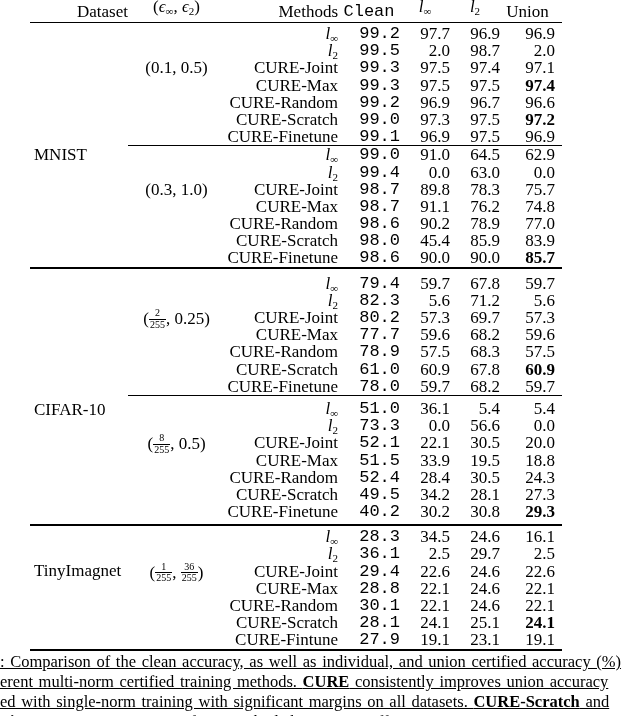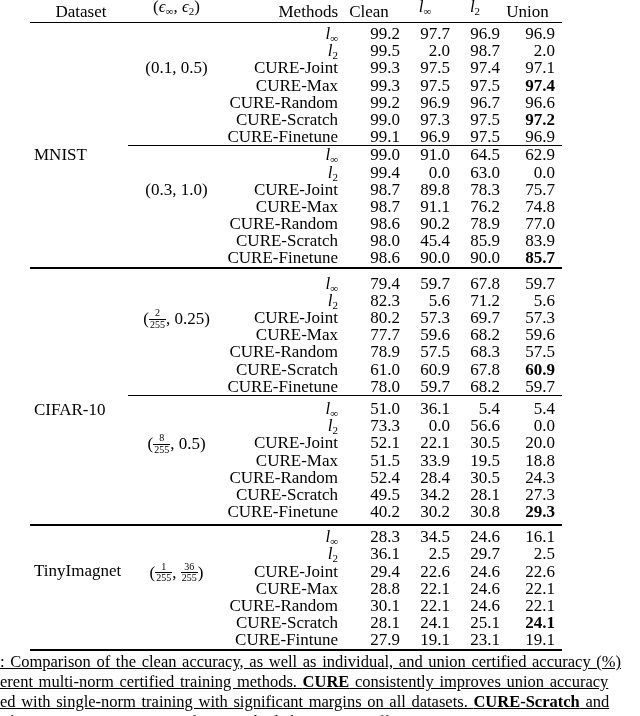--- a/index.html
+++ b/index.html
@@ -4,24 +4,24 @@
 <style>
   html,body{margin:0;padding:0;background:#fff;}
   .page{
     position:relative;width:640px;height:716px;overflow:hidden;background:#ffffff;
     font-family:"Liberation Serif","DejaVu Serif",serif;color:#000;
   }
   .tablewrap{position:absolute;left:30px;top:0;width:532px;}
   .hrow{display:flex;height:20px;align-items:flex-end;border-bottom:1.6px solid #000;
         font-size:17px;line-height:17px;padding-bottom:2px;box-sizing:content-box;}
   .row{display:flex;height:17.2px;line-height:17.2px;font-size:17px;}
-  .c-ds{width:98px;text-align:center;padding-left:4px;box-sizing:border-box;}
+  .c-ds{width:98px;text-align:right;padding-left:4px;box-sizing:border-box;}
   .c-eps{width:97px;text-align:center;}
   .c-m{width:113px;text-align:right;}
-  .c-clean{width:62px;text-align:right;}
+  .c-clean{width:62px;text-align:right;font-family:Liberation Mono, monospace;}
   .c-linf{width:50px;text-align:right;}
   .c-l2{width:50px;text-align:right;}
   .c-un{width:55px;text-align:right;}
   .bold{font-weight:bold;}
   .cmid{height:1px;background:#000;margin-left:98px;}
   .secrule{height:2px;background:#000;}
   .mt4{margin-top:4px;}
   .botrule{height:2px;background:#000;}
   .b1{padding-top:2px;}
   .b3{padding-top:6px;}

